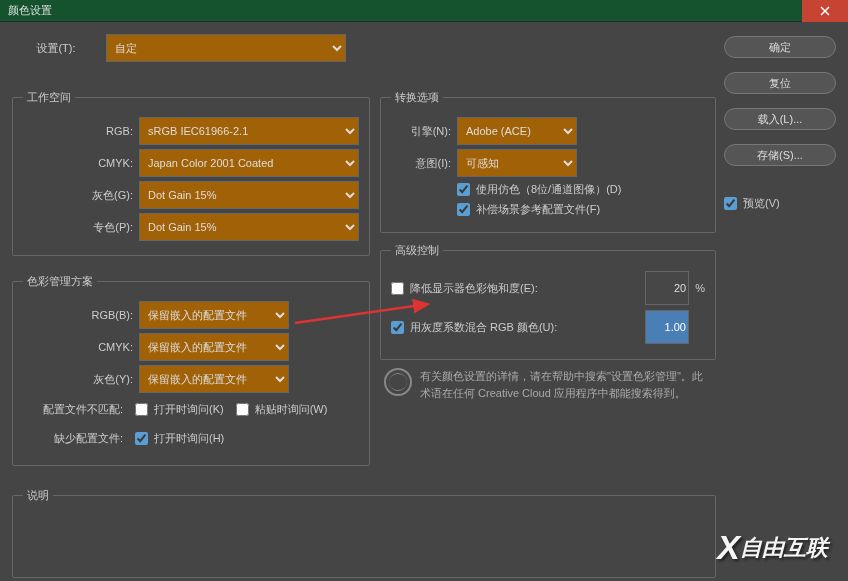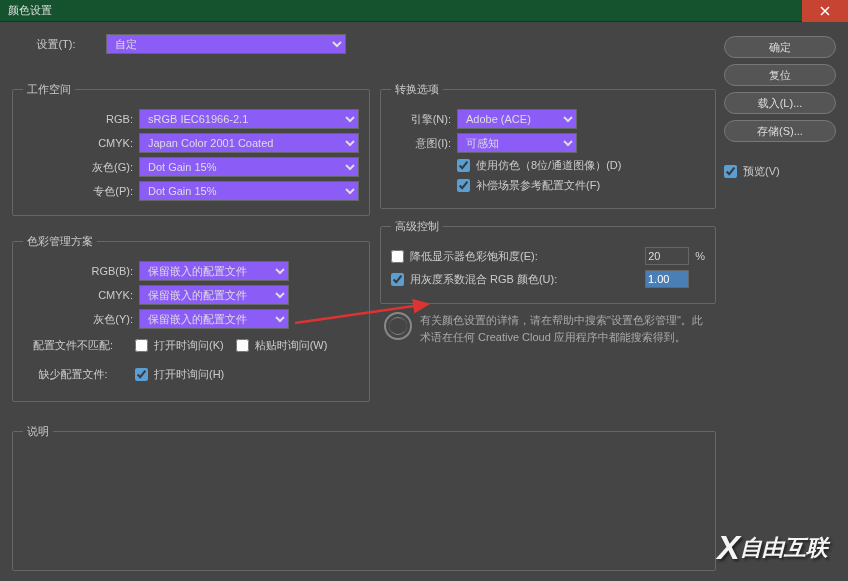--- a/index.html
+++ b/index.html
@@ -2,49 +2,49 @@
 <html><head>
 <meta charset="utf-8">
 <style>
 *{box-sizing:border-box;margin:0;padding:0;font-family:"Microsoft YaHei",sans-serif;font-size:11px}
 body{background:#454545;width:848px;height:581px;overflow:hidden;position:relative}
 .titlebar{height:22px;background:#14532d;display:flex;align-items:center;padding:0 8px;color:#ddd;position:relative;border-bottom:1px solid #2a2a2a}
 .close-btn{position:absolute;right:0;top:0;width:46px;height:22px;background:#c74433;display:flex;align-items:center;justify-content:center;color:#fff;font-size:14px}
 .close-btn svg{width:10px;height:10px}
 .dialog-body{padding:10px 12px;color:#ccc;display:flex;gap:8px;height:calc(100% - 22px)}
 .left-col{flex:1;display:flex;flex-direction:column;gap:6px}
-.right-col{width:112px;display:flex;flex-direction:column;gap:6px;padding-top:4px}
+.right-col{width:112px;display:flex;flex-direction:column;gap:14px;padding-top:4px}
 .settings-row{display:flex;align-items:center;gap:6px;padding:2px 0 6px}
 .settings-row .lbl{width:88px;text-align:center}
 fieldset{border:1px solid #666;border-radius:2px;padding:8px 10px 10px;position:relative;margin-top:16px}
 legend{padding:0 4px;color:#ccc;font-size:11px}
 .row{display:flex;align-items:center;gap:6px;margin:4px 0}
 .lbl{text-align:right;color:#ccc}
 .lbl-w{width:110px}
-select{background:#8b5cf6;color:#ddd;border:1px solid #666;height:20px;padding:1px 4px;font-size:11px}
+select{background:#a16207;color:#ddd;border:1px solid #666;height:28px;padding:1px 4px;font-size:11px}
 select.wide{width:220px}
 select.med{width:150px}
 select.narrow{width:120px}
 input[type=checkbox]{width:13px;height:13px;accent-color:#5a9fd4;background:#333}
 .cb-row{display:flex;align-items:center;gap:6px;margin:5px 0}
 .cols{display:flex;gap:10px}
 .col{flex:1}
 .btn{background:#555;border:1px solid #777;border-radius:12px;color:#ddd;height:22px;display:flex;align-items:center;justify-content:center;cursor:pointer}
-.num-input{background:#474747;color:#ddd;border:1px solid #666;width:44px;height:18px;text-align:left;padding:1px 2px;font-size:11px}
+.num-input{background:#474747;color:#ddd;border:1px solid #666;width:44px;height:34px;text-align:right;padding:1px 2px;font-size:11px}
 .num-input.sel{background:#4a7fb5;color:#fff}
 .arrow{position:absolute}
 .desc-row{display:flex;gap:8px;margin-top:8px;padding:0 4px}
 .globe{width:28px;height:28px;border:2px solid #888;border-radius:50%;flex-shrink:0;position:relative}
 .globe:before{content:"";position:absolute;inset:3px;border:1px solid #888;border-radius:50%;border-left:none;border-right:none}
 .desc-text{color:#aaa;font-size:11px;line-height:1.5}
 .watermark{position:absolute;right:20px;bottom:14px;display:flex;align-items:center;gap:4px;opacity:.95}
 .wm-x{font-size:34px;font-weight:700;font-style:italic;color:#fff;text-shadow:2px 2px 3px rgba(0,0,0,.6);letter-spacing:-4px}
 .wm-txt{font-size:22px;font-weight:700;color:#fff;text-shadow:2px 2px 3px rgba(0,0,0,.6);font-style:italic}
 .cfg-row{display:flex;align-items:center;gap:12px;margin:4px 0}
-.cfg-lbl{width:100px;text-align:center}
+.cfg-lbl{width:100px;text-align:right}
 </style>
 </head>
 <body>
 
 <div class="titlebar">
   <span>颜色设置</span>
   <div class="close-btn">
     <svg viewBox="0 0 10 10">
         <path d="M1 1L9 9M9 1L1 9" stroke="#fff" stroke-width="1.5"></path>
       </svg>

